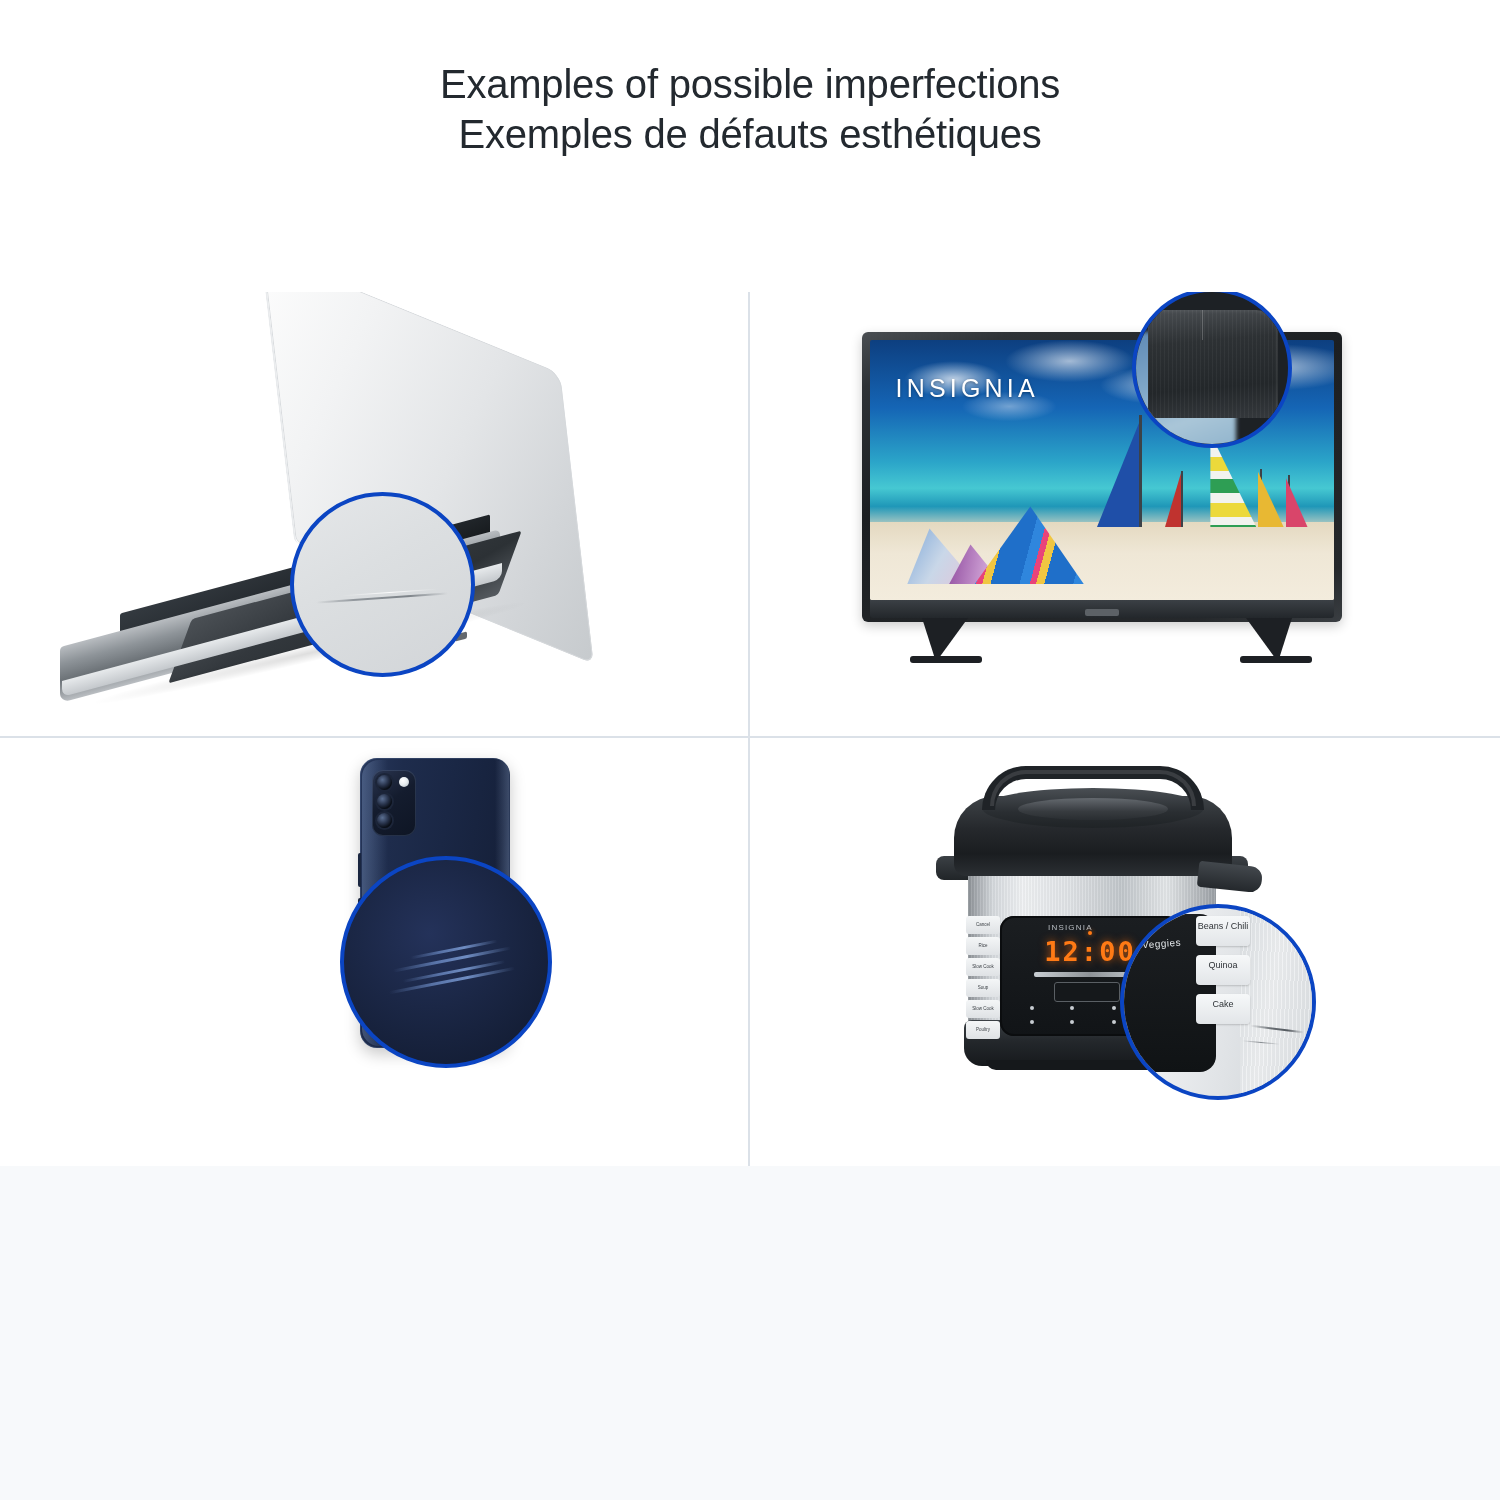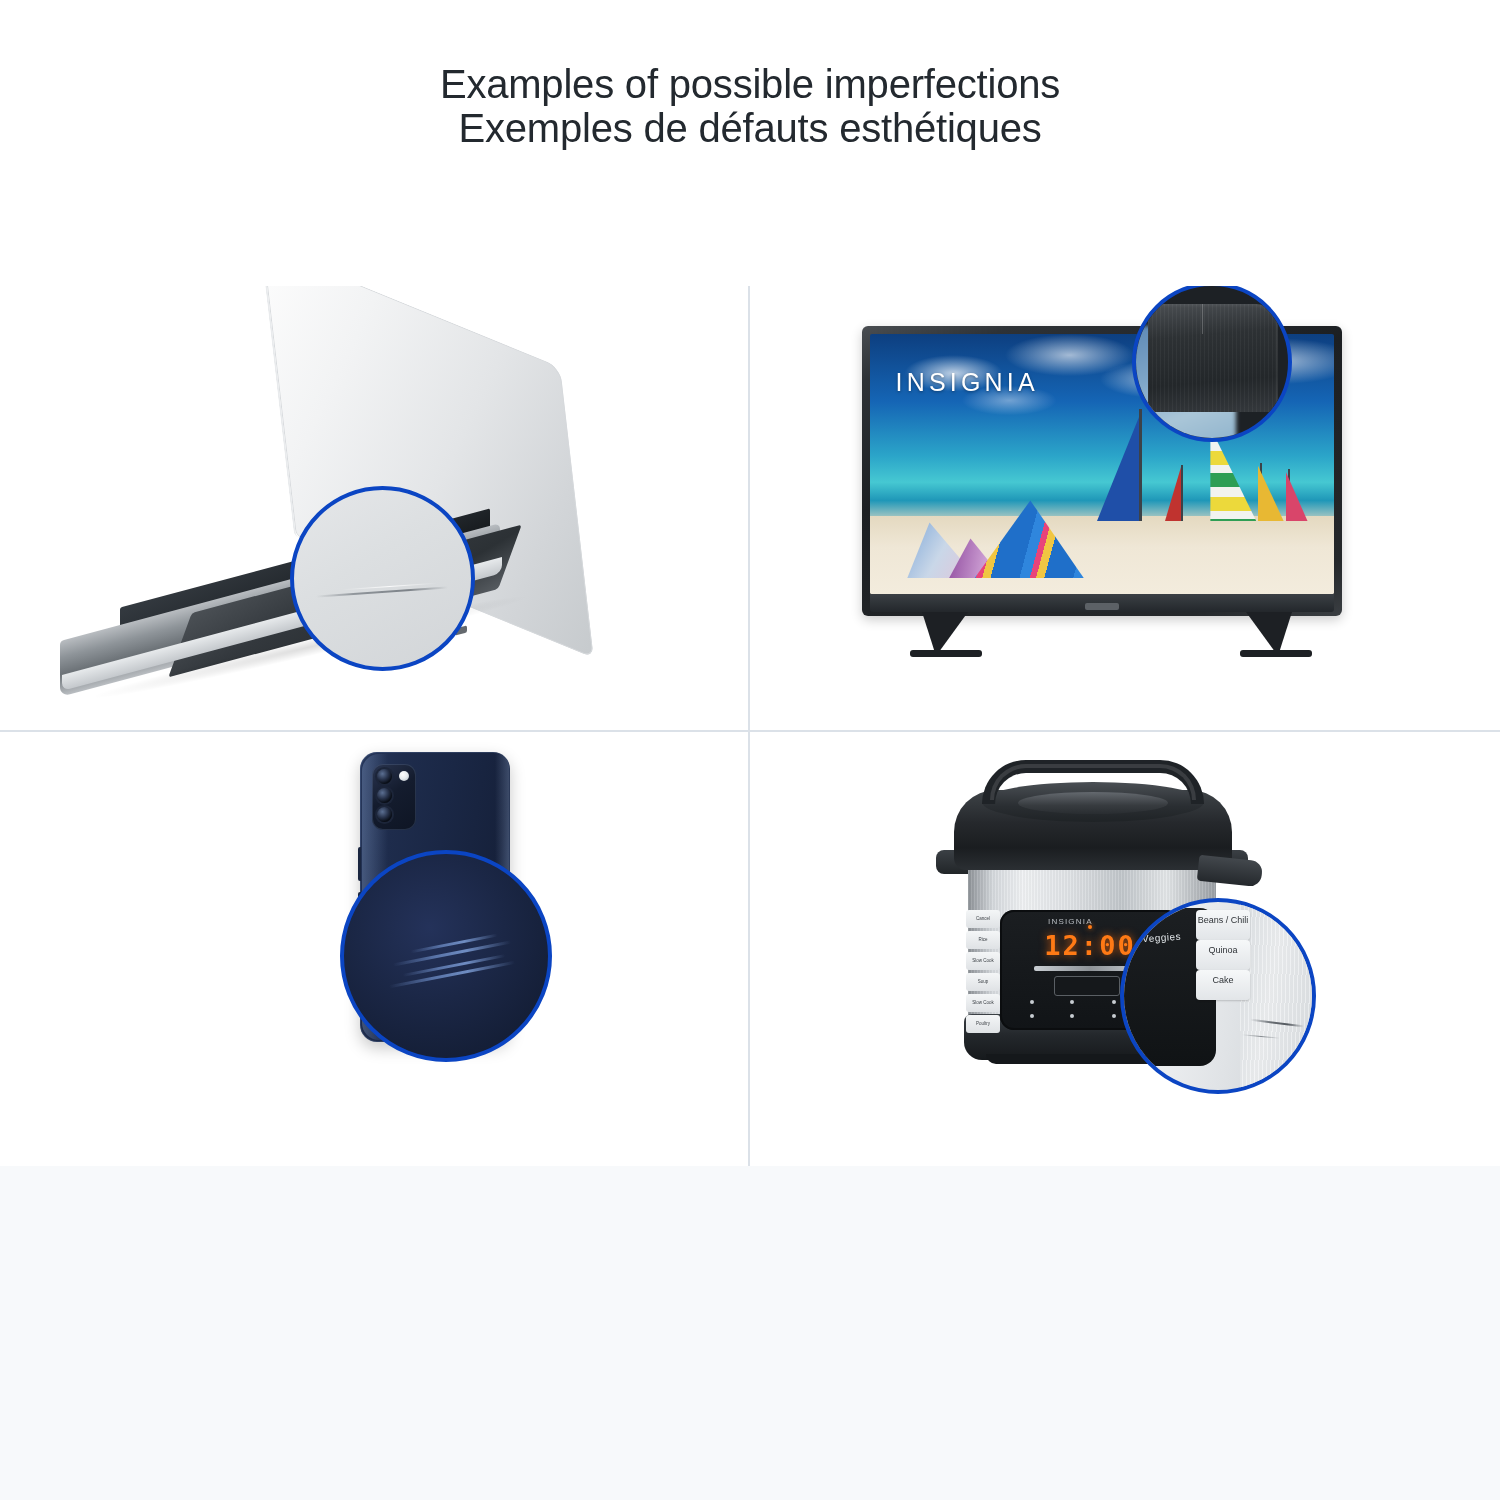--- a/index.html
+++ b/index.html
@@ -18,26 +18,26 @@
     text-align:center;
   }
   .header .line{
     font-size:40px;
     font-weight:400;
     line-height:1.10;
     letter-spacing:-0.2px;
     color:#23292f;
     white-space:nowrap;
   }
-  .header .line2{text-align:center;}
+  .header .line2{margin-top:6px;text-align:center;}
 
   
   .grid{
     position:absolute;
-    left:0;top:286px;
+    left:0;top:292px;
     width:1500px;height:884px;
   }
   .cell{
     position:absolute;
     box-sizing:border-box;
     overflow:hidden;
   }
   .cell-tl{left:0;top:0;width:748px;height:444px;}
   .cell-tr{left:750px;top:0;width:750px;height:444px;}
   .cell-bl{left:0;top:446px;width:748px;height:438px;}
@@ -478,21 +478,21 @@
     left:370px;top:166px;width:196px;height:196px;
     background:linear-gradient(100deg,#d8dcdf 0%,#eceef0 30%,#e0e3e6 58%,#cdd1d5 100%);
   }
   .mag-cooker .mc-panel{
     position:absolute;left:-18px;top:6px;width:110px;height:158px;
     background:linear-gradient(180deg,#1c1f22 0%,#101315 100%);
     border-radius:0 16px 16px 0;
   }
   .mag-cooker .mc-keys{
     position:absolute;left:72px;top:8px;width:54px;
-    display:flex;flex-direction:column;
+    display:flex;flex-direction:column;gap:9px;
   }
   .mag-cooker .mc-key{
     height:30px;
     background:linear-gradient(180deg,#f6f8f9 0%,#e2e5e8 100%);
     border-radius:4px;
     font-size:9px;
     color:#2f3337;
     line-height:11px;
     text-align:center;
     padding-top:5px;

